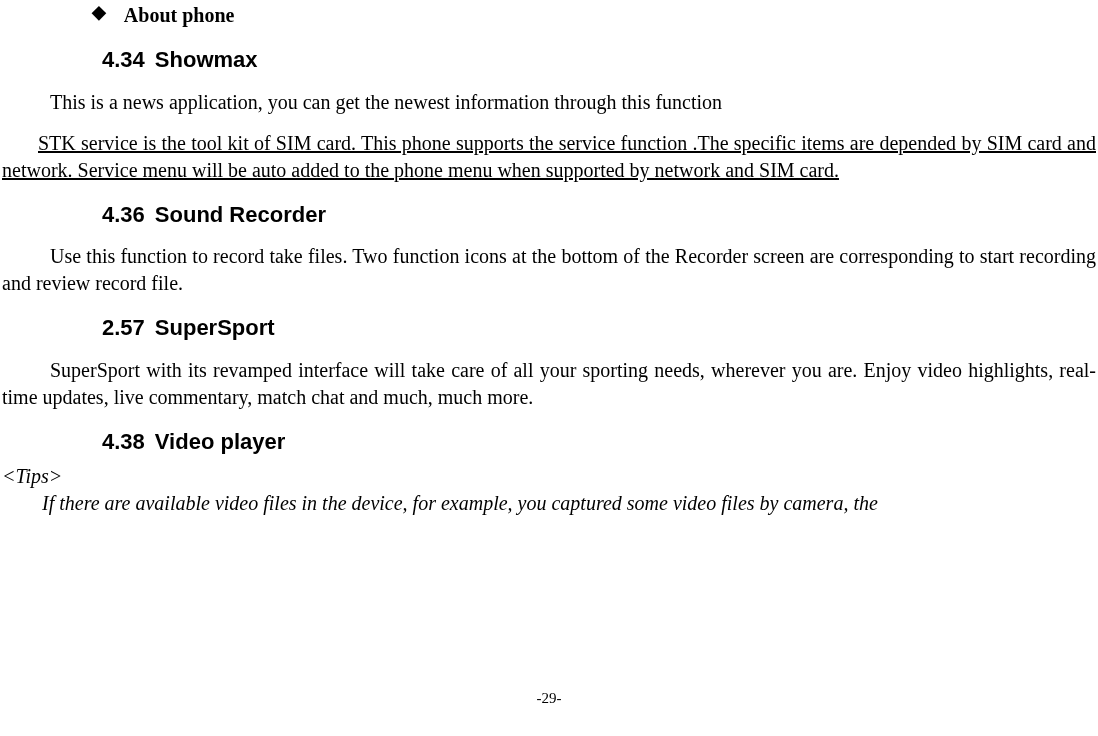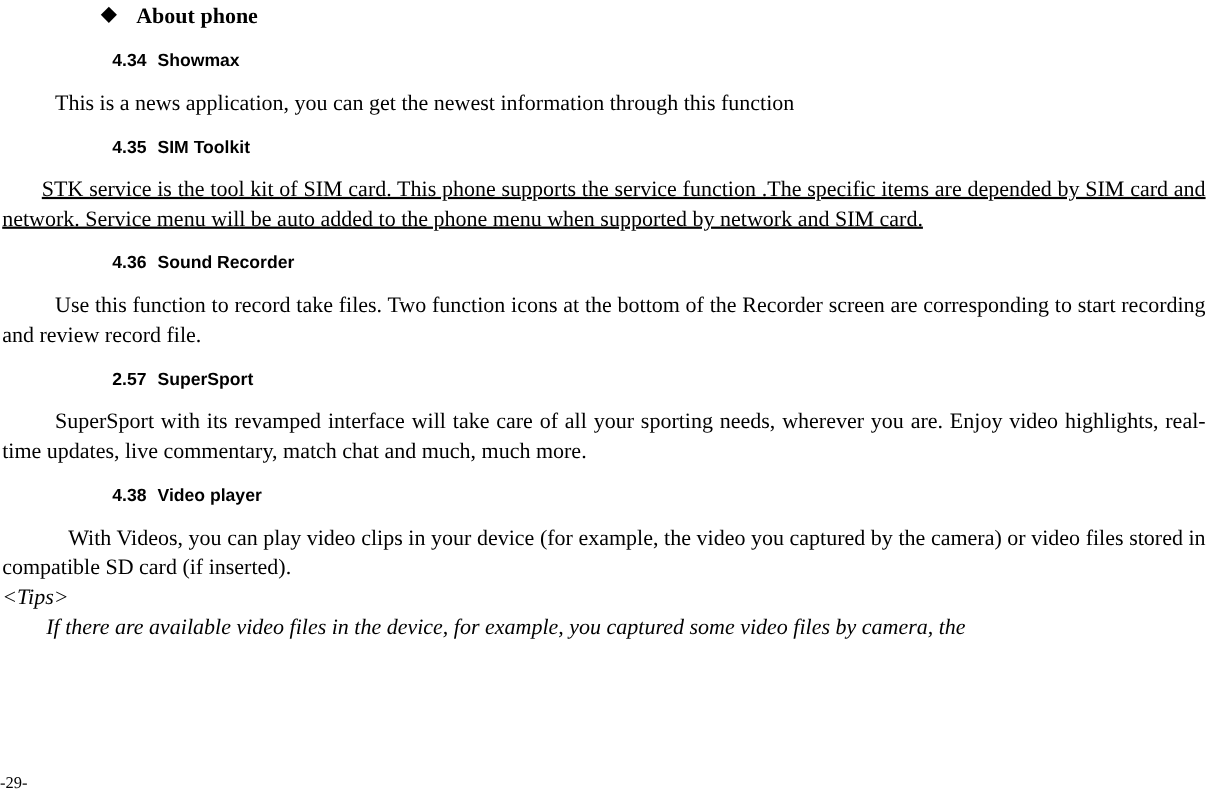--- a/index.html
+++ b/index.html
@@ -33,21 +33,21 @@
     font-size: 20px;
   }
   .body-indent-1 {
     margin-left: 48px;
     margin-top: 2px;
     text-align: justify;
   }
   .heading {
     font-family: Arial, Helvetica, sans-serif;
     font-weight: bold;
-    font-size: 16px;
+    font-size: 22px;
     margin-left: 100px;
     margin-top: 16px;
     margin-bottom: 6px;
   }
   .heading .num {
     margin-right: 10px;
   }
   .body-justify {
     text-align: justify;
     margin-top: 14px;
@@ -66,60 +66,57 @@
     font-style: italic;
     margin-top: 0;
   }
   .tips-body {
     font-style: italic;
     text-indent: 40px;
     text-align: justify;
   }
   .page-number {
     position: absolute;
-    bottom: 14px;
+    bottom: 28px;
     left: 0;
     width: 100%;
+    text-align: center;
     font-size: 15px;
   }
 </style>
 </head>
 <body>
 
 <div class="page">
 
   <div class="bullet-row">
     <span class="bullet-icon">◆</span>
     <span class="bullet-text">About phone</span>
   </div>
 
 
   <div class="heading">
     <span class="num">4.34</span><span>Showmax</span>
   </div>
   <div class="body-indent-1 body-justify">This is a news application, you can get the newest information through this function</div>
 
-  <div class="heading">
-    <span class="num">4.35</span><span>SIM Toolkit</span>
-  </div>
   <div class="body-justify body-indent-2">STK service is the tool kit of SIM card. This phone supports the service function .The specific items are depended by SIM card and network. Service menu will be auto added to the phone menu when supported by network and SIM card.</div>
 
   <div class="heading">
     <span class="num">4.36</span><span>Sound Recorder</span>
   </div>
   <div class="body-justify body-indent-3">Use this function to record take files. Two function icons at the bottom of the Recorder screen are corresponding to start recording and review record file.</div>
 
   <div class="heading">
     <span class="num">2.57</span><span>SuperSport</span>
   </div>
   <div class="body-justify body-indent-3">SuperSport with its revamped interface will take care of all your sporting needs, wherever you are. Enjoy video highlights, real-time updates, live commentary, match chat and much, much more.</div>
 
   <div class="heading">
     <span class="num">4.38</span><span>Video player</span>
   </div>
-  <div class="body-justify body-indent-4">With Videos, you can play video clips in your device (for example, the video you captured by the camera) or video files stored in compatible SD card (if inserted).</div>
 
   <div class="tips">&lt;Tips&gt;</div>
   <div class="tips-body">If there are available video files in the device, for example, you captured some video files by camera, the</div>
 
 </div>
 
 <div class="page-number">-29-</div>
 
 </body></html>

